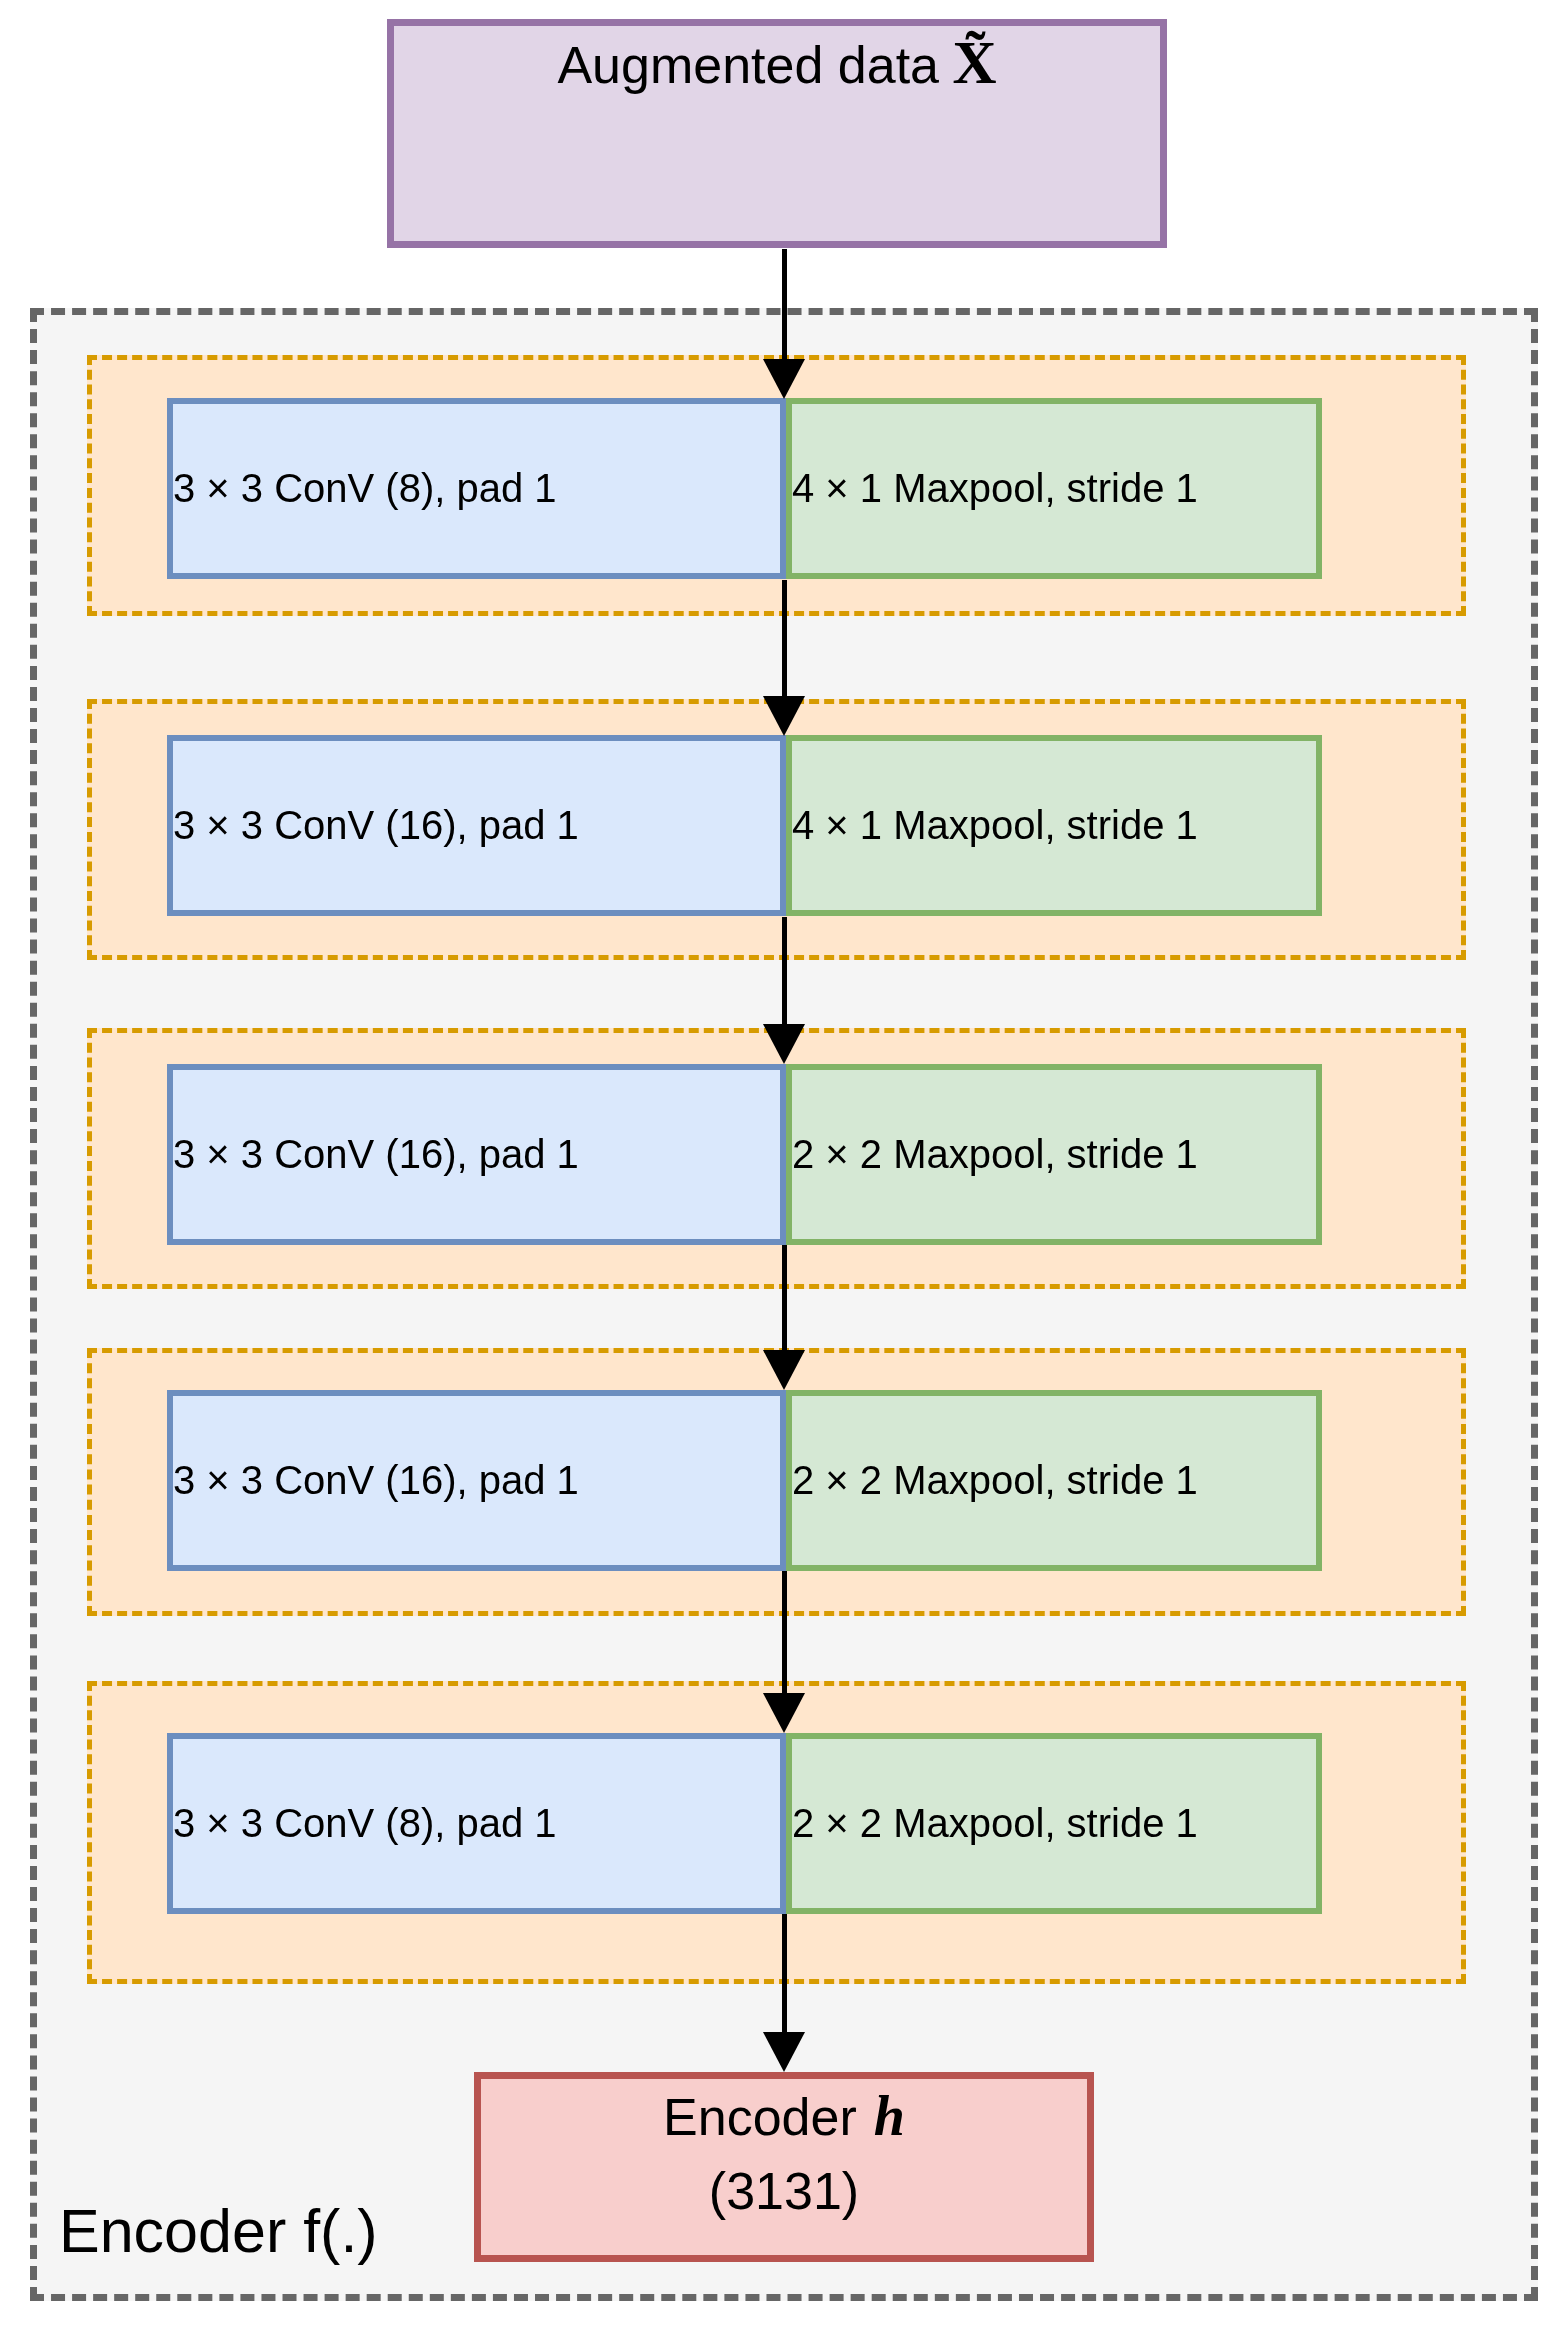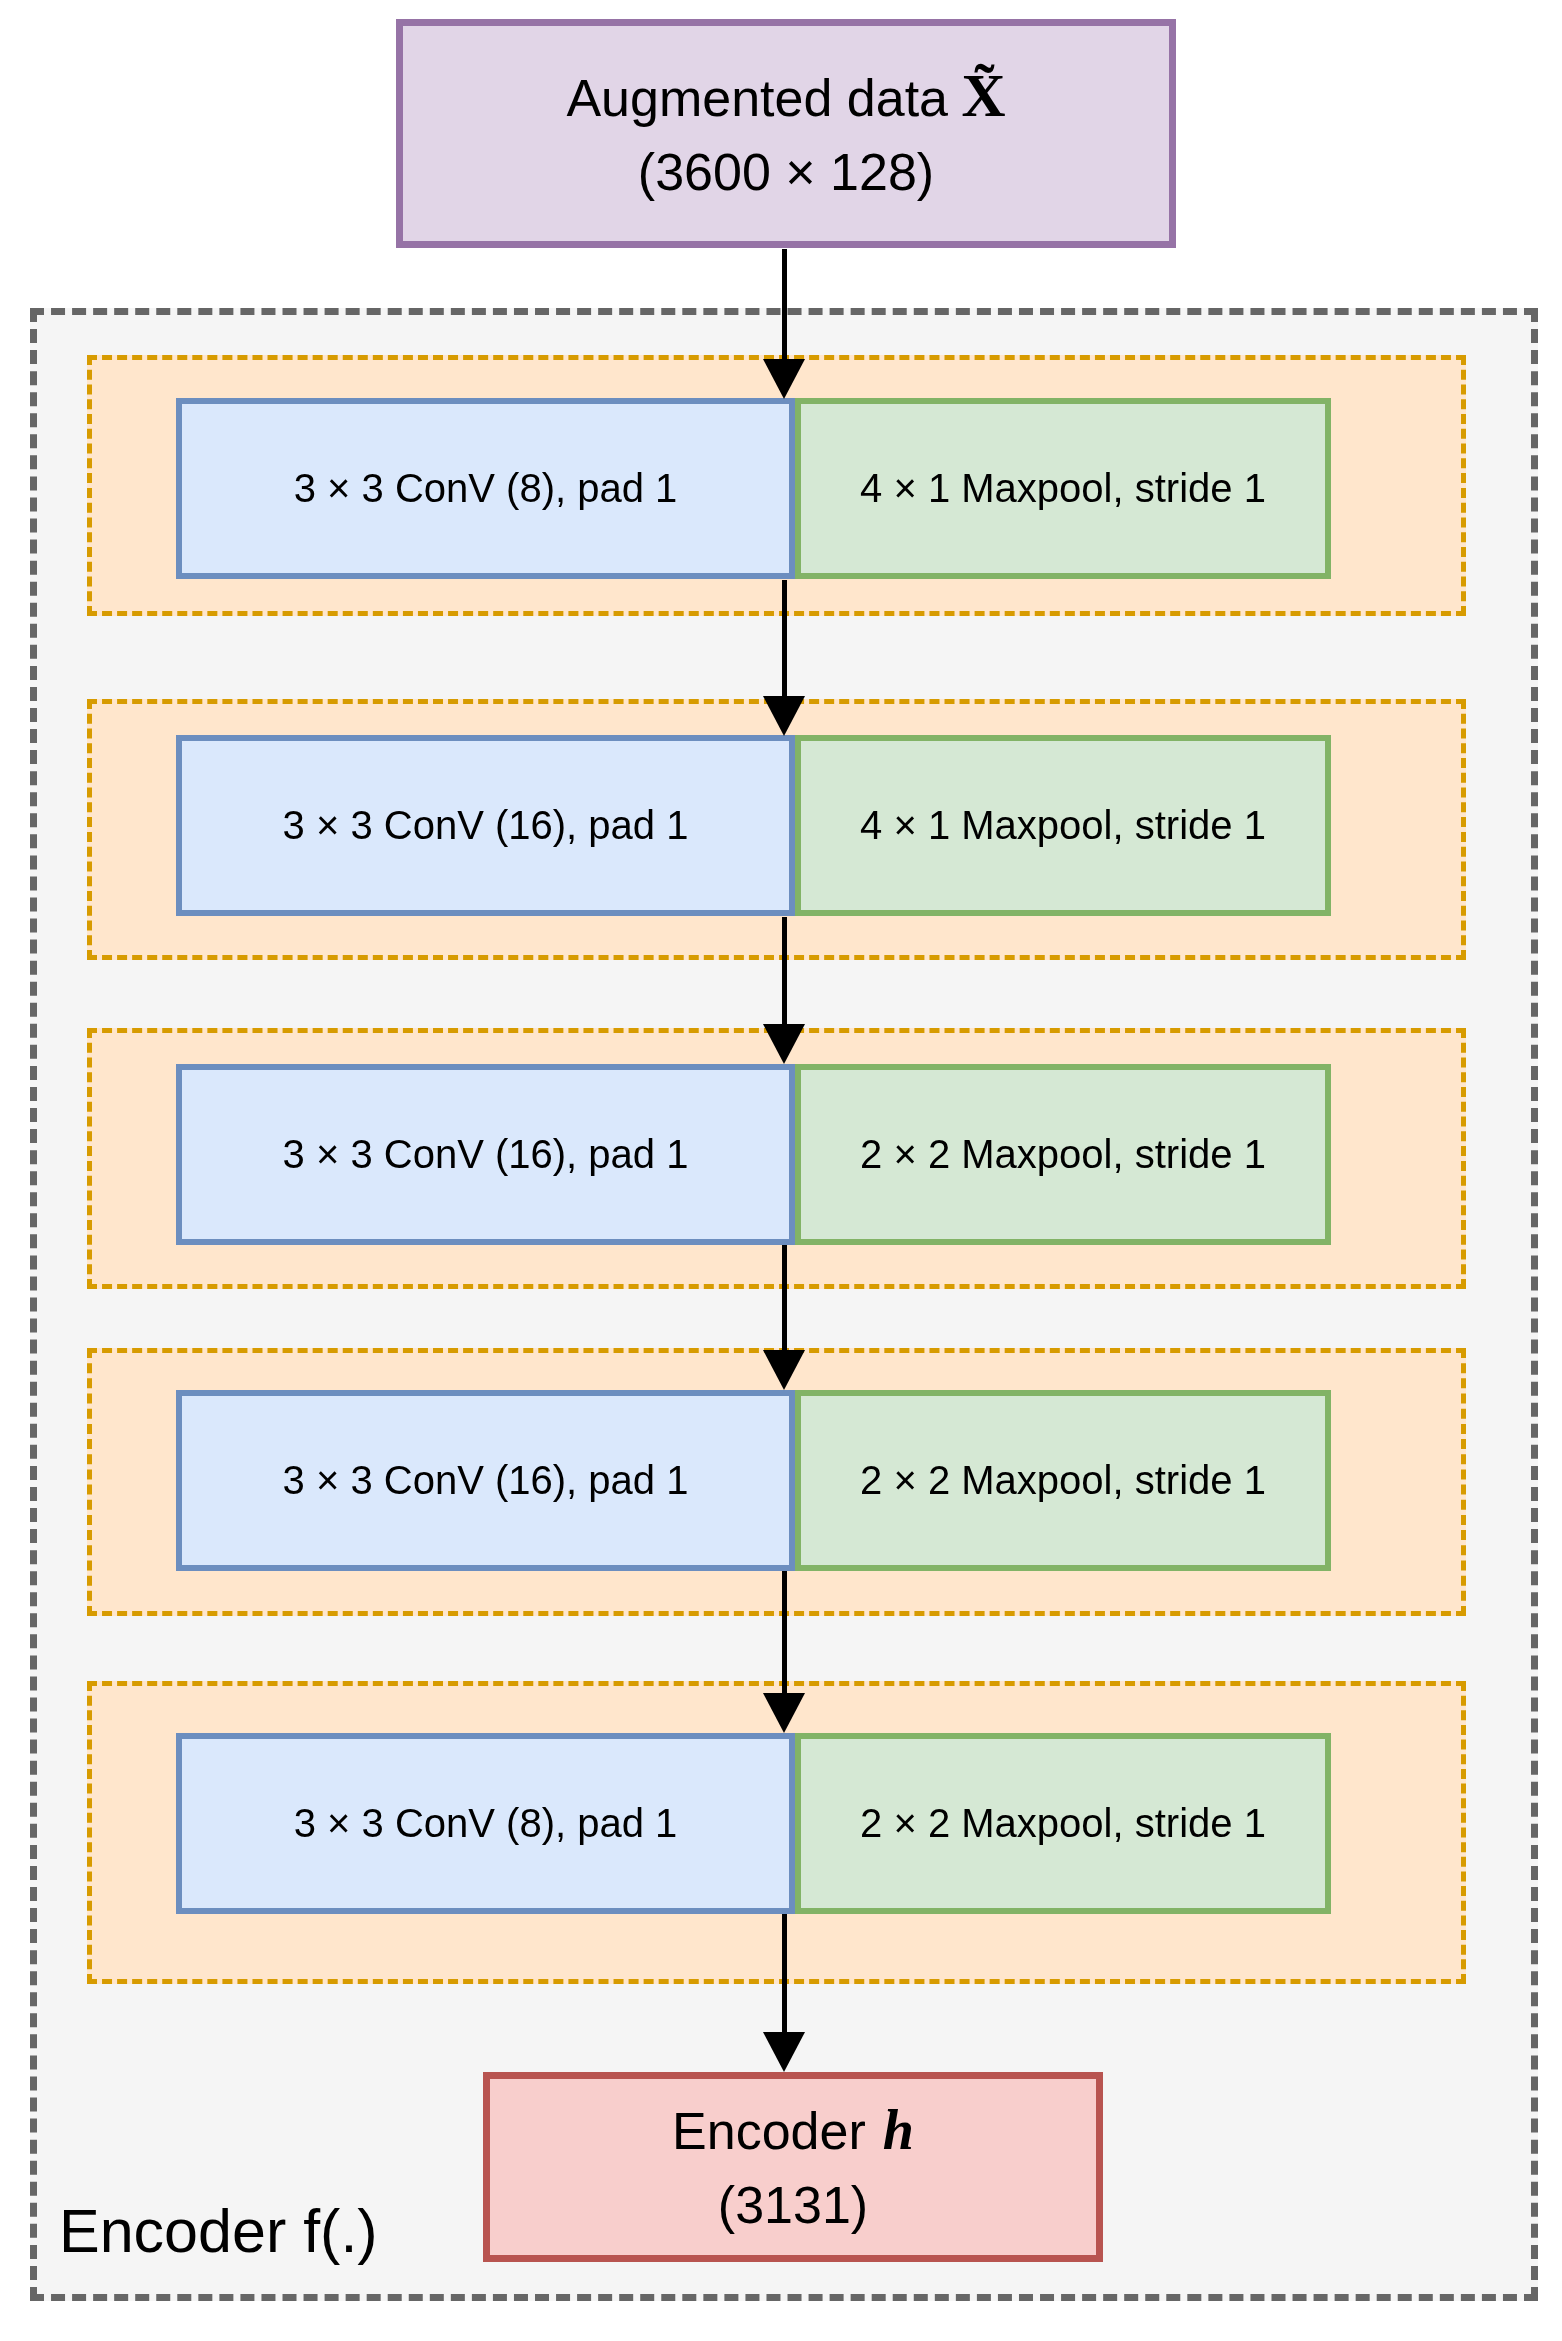--- a/index.html
+++ b/index.html
@@ -11,24 +11,22 @@
     font-family: "Liberation Sans", sans-serif;
     color: #000000;
     overflow: hidden;
   }
   .abs { position: absolute; box-sizing: border-box; text-align: right; }
 
   
   .node {
     display: flex;
     align-items: center;
-    justify-content: center;
     text-align: center;
     box-sizing: border-box;
-    margin-left: 9px;
   }
   .input-box {
     left: 387px; top: 19.4px; width: 780px; height: 229px;
     background: #E1D5E7; border: 7.6px solid #9673A6;
     font-size: 52px; line-height: 74px; z-index: 3;
     flex-direction: column;
   }
   .output-box {
     left: 474px; top: 2072px; width: 620px; height: 190px;
     background: #F8CECC; border: 7.6px solid #B85450;
@@ -128,21 +126,20 @@
 <body>
 
 <div id="canvas">
 
   <div class="abs encoder-container"></div>
 
   <div class="abs node input-box">
     <div>
       <span>Augmented data</span><span class="math-x">X̃</span>
     </div>
-    <div>(3600 × 128)</div>
   </div>
 
   <div class="abs stage s1"></div>
   <div class="abs node conv-box p1">
     <span>3 × 3 ConV (8), pad 1</span>
   </div>
   <div class="abs node pool-box p1">
     <span>4 × 1 Maxpool, stride 1</span>
   </div>
 

